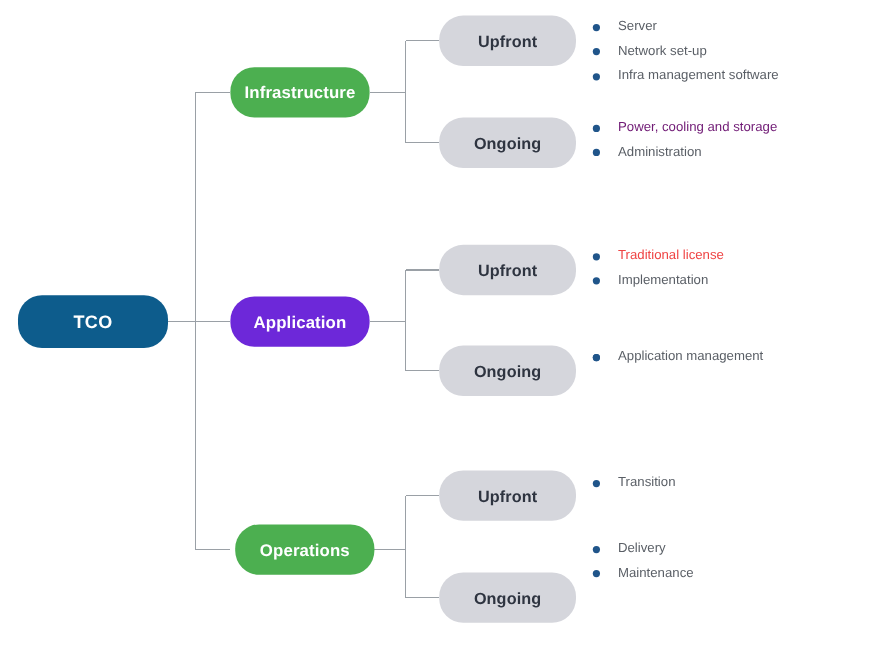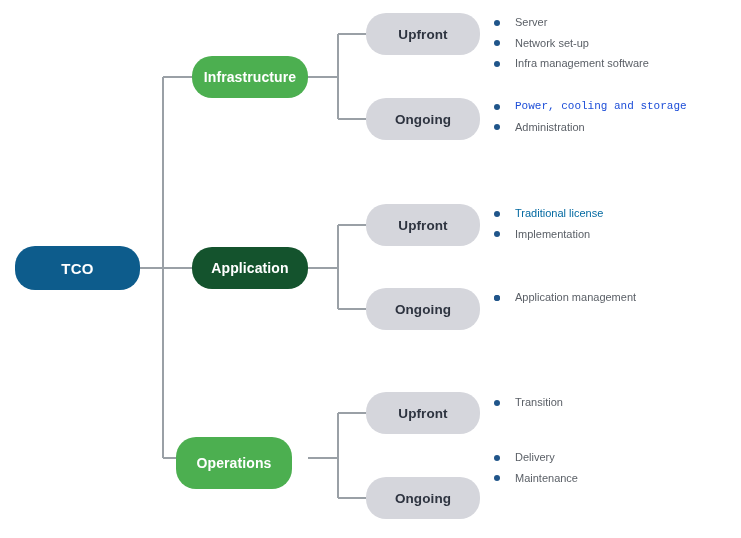--- a/index.html
+++ b/index.html
@@ -128,45 +128,45 @@
   <ul class="bullet-list" style="left:491px; top:12px;">
     <li style="color: rgb(90, 95, 102);"><span class="dot" style="background: rgb(32, 85, 138);"></span><span>Server</span></li>
     <li style="color: rgb(90, 95, 102);"><span class="dot" style="background: rgb(32, 85, 138);"></span><span>Network set-up</span></li>
     <li style="color: rgb(90, 95, 102);"><span class="dot" style="background: rgb(32, 85, 138);"></span><span>Infra management software</span></li>
   </ul>
 
   <div class="node node-phase" style="left: 366px; top: 98px; width: 114px; height: 42px; background: rgb(213, 214, 220); color: rgb(46, 52, 64);">
     <span>Ongoing</span>
   </div>
   <ul class="bullet-list" style="left:491px; top:96px;">
-    <li style="color: #1d4ed8; font-family: Liberation Mono, monospace;"><span class="dot" style="background: rgb(32, 85, 138);"></span><span>Power, cooling and storage</span></li>
+    <li style="color: #701a75;"><span class="dot" style="background: rgb(32, 85, 138);"></span><span>Power, cooling and storage</span></li>
     <li style="color: rgb(90, 95, 102);"><span class="dot" style="background: rgb(32, 85, 138);"></span><span>Administration</span></li>
   </ul>
 
-  <div class="node node-cat" style="left: 192px; top: 247px; width: 116px; height: 42px; background: #14532d; color: rgb(255, 255, 255);">
+  <div class="node node-cat" style="left: 192px; top: 247px; width: 116px; height: 42px; background: #6d28d9; color: rgb(255, 255, 255);">
     <span>Application</span>
   </div>
 
   <div class="node node-phase" style="left: 366px; top: 204px; width: 114px; height: 42px; background: rgb(213, 214, 220); color: rgb(46, 52, 64);">
     <span>Upfront</span>
   </div>
   <ul class="bullet-list" style="left:491px; top:203px;">
-    <li style="color: #0369a1;"><span class="dot" style="background: rgb(32, 85, 138);"></span><span>Traditional license</span></li>
+    <li style="color: #ef4444;"><span class="dot" style="background: rgb(32, 85, 138);"></span><span>Traditional license</span></li>
     <li style="color: rgb(90, 95, 102);"><span class="dot" style="background: rgb(32, 85, 138);"></span><span>Implementation</span></li>
   </ul>
 
   <div class="node node-phase" style="left: 366px; top: 288px; width: 114px; height: 42px; background: rgb(213, 214, 220); color: rgb(46, 52, 64);">
     <span>Ongoing</span>
   </div>
   <ul class="bullet-list" style="left:491px; top:287px;">
     <li style="color: rgb(90, 95, 102);"><span class="dot" style="background: rgb(32, 85, 138);"></span></li>
     <li style="color: rgb(90, 95, 102);"><span class="dot" style="background: rgb(32, 85, 138);"></span><span>Application management</span></li>
   </ul>
 
-  <div class="node node-cat" style="left: 176px; top: 437px; width: 116px; height: 52px; background: rgb(76, 175, 80); color: rgb(255, 255, 255); text-align: center;">
+  <div class="node node-cat" style="left: 196px; top: 437px; width: 116px; height: 42px; background: rgb(76, 175, 80); color: rgb(255, 255, 255); text-align: center;">
     <span>Operations</span>
   </div>
 
   <div class="node node-phase" style="left: 366px; top: 392px; width: 114px; height: 42px; background: rgb(213, 214, 220); color: rgb(46, 52, 64);">
     <span>Upfront</span>
   </div>
   <ul class="bullet-list" style="left:491px; top:392px;">
     <li style="color: rgb(90, 95, 102);"><span class="dot" style="background: rgb(32, 85, 138);"></span><span>Transition</span></li>
   </ul>
 

